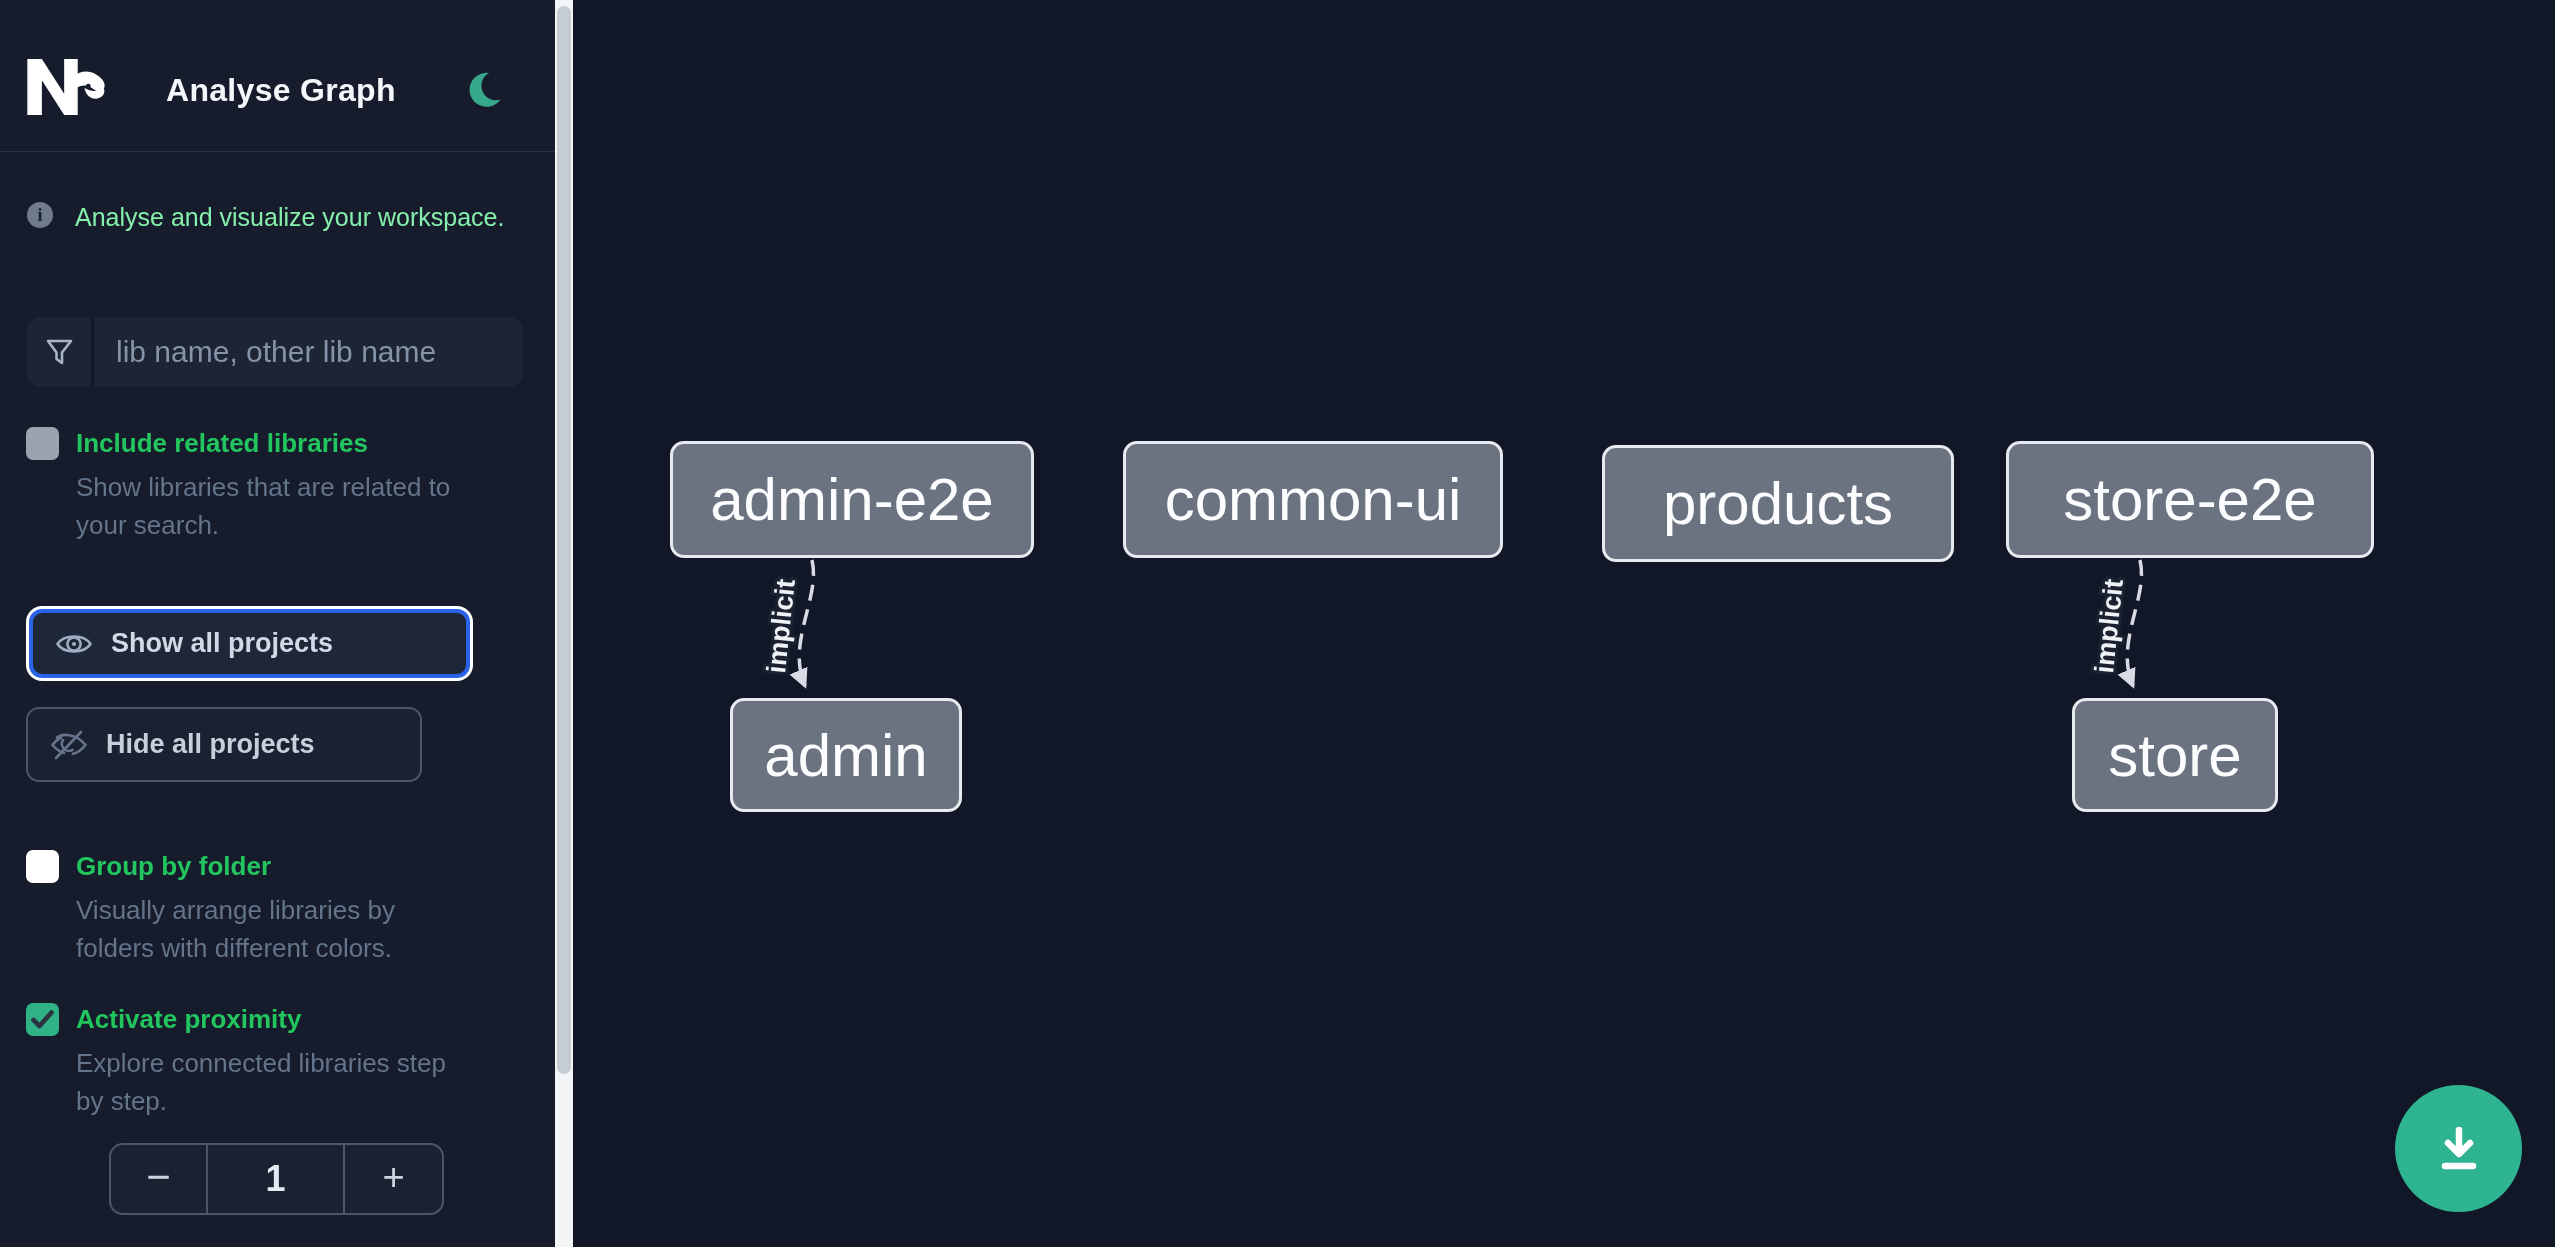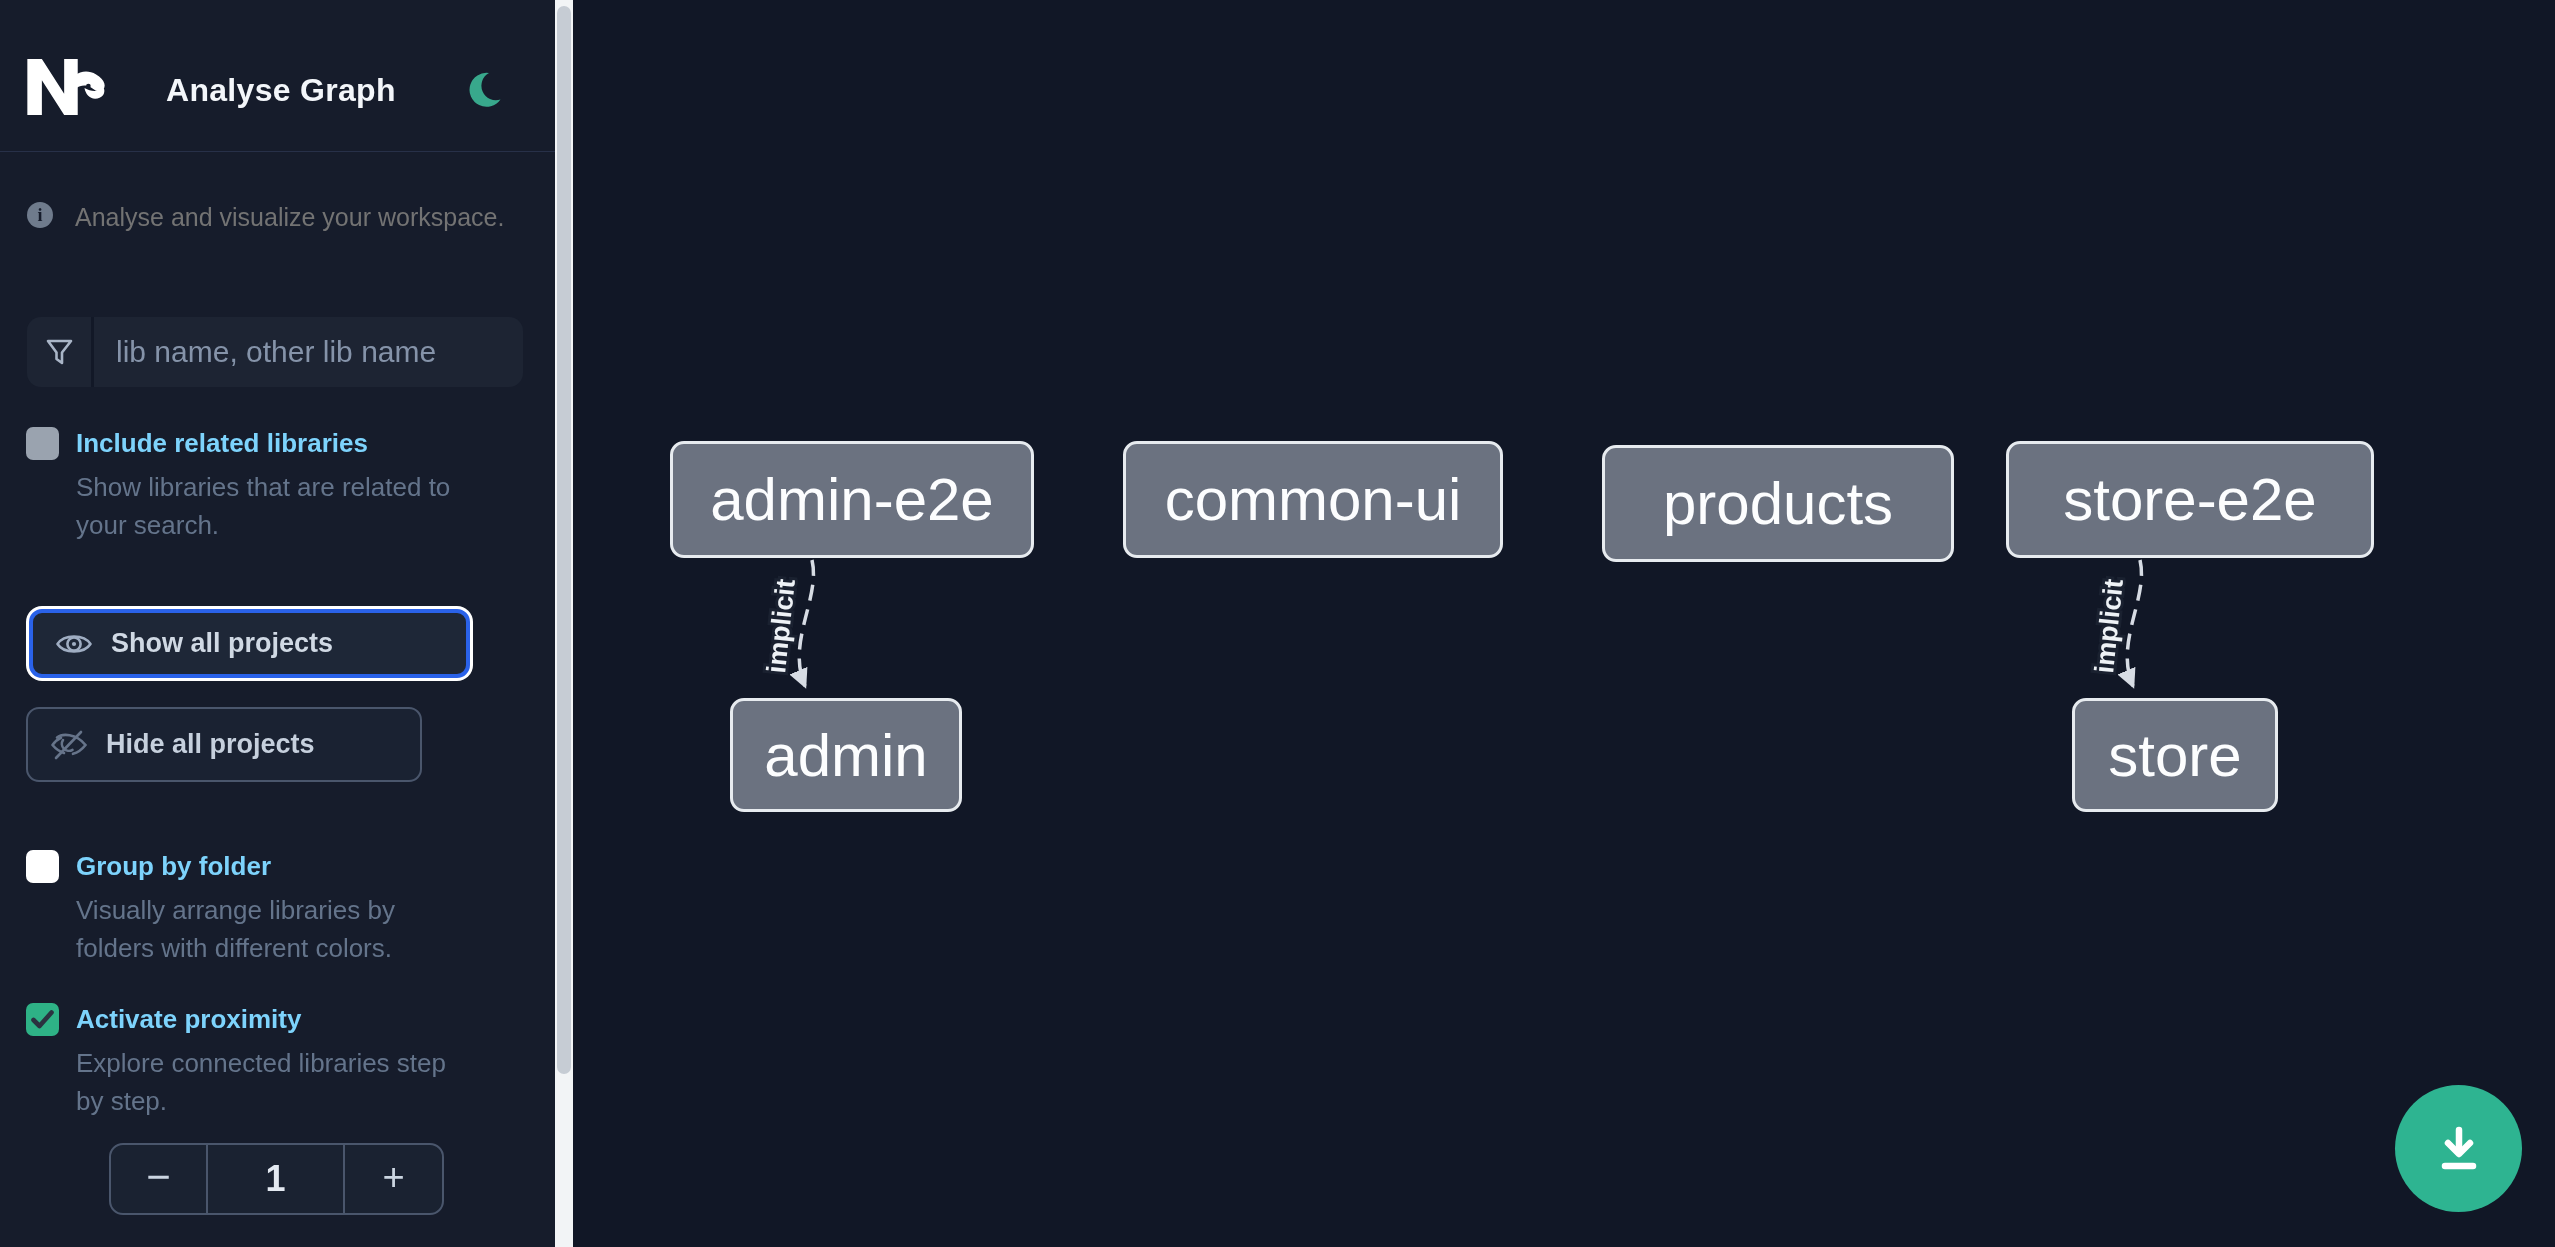--- a/index.html
+++ b/index.html
@@ -40,21 +40,21 @@
     background:transparent; border:none; cursor:pointer;
     display:flex; align-items:center; justify-content:center;
   }
 
   .info-row { position:absolute; left:27px; top:202px; width:500px; display:flex; gap:22px; }
   .info-badge {
     width:26px; height:26px; border-radius:50%; background:#6f7b8c; flex:0 0 auto;
     color:#161c2b; font-size:18px; font-weight:800; line-height:26px; text-align:center;
     font-family:"Liberation Serif", serif;
   }
-  .tagline { font-size:25px; color:#737373; padding-top:1px; }
+  .tagline { font-size:25px; color:#86efac; padding-top:1px; }
 
   .search-box {
     position:absolute; left:27px; top:317px; width:496px; height:70px;
     background:#1d2433; border-radius:14px; display:flex; align-items:stretch; overflow:hidden;
   }
   .search-icon-seg {
     width:67px; flex:0 0 auto; display:flex; align-items:center; justify-content:center;
     border-right:3px solid #121827;
   }
   .search-input {
@@ -67,21 +67,21 @@
   .opt-block { position:absolute; left:26px; width:500px; display:flex; gap:17px; }
   .opt-1 { top:426px; } .opt-2 { top:849px; } .opt-3 { top:1002px; }
   .cbx {
     width:33px; height:33px; border-radius:7px; flex:0 0 auto; margin-top:1px;
     cursor:pointer; display:flex; align-items:center; justify-content:center;
   }
   .cbx-gray  { background:#9aa3af; }
   .cbx-white { background:#ffffff; }
   .cbx-green { background:#2eb286; }
   .opt-text { width:440px; }
-  .opt-label { font-size:26px; font-weight:700; color:#7dd3fc; line-height:34px; }
+  .opt-label { font-size:26px; font-weight:700; color:#22c55e; line-height:34px; }
   .opt-desc  { font-size:26px; color:#64748b; line-height:38px; margin-top:8px; }
 
   .side-btn {
     position:absolute; left:26px; width:396px; height:75px;
     background:#1a2232; border:2px solid #4a566c; border-radius:13px;
     display:flex; align-items:center; gap:18px; padding-left:22px;
     cursor:pointer; font-family:"Liberation Sans", sans-serif;
   }
   .btn-show {
     left:29px; top:609px; width:441px; height:69px;

